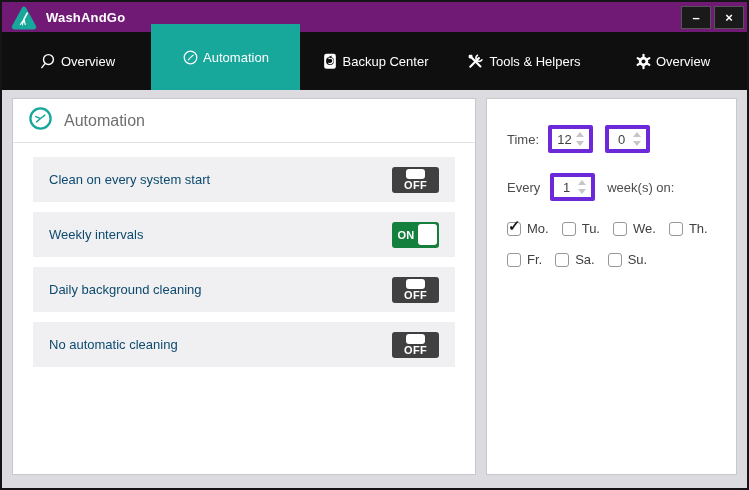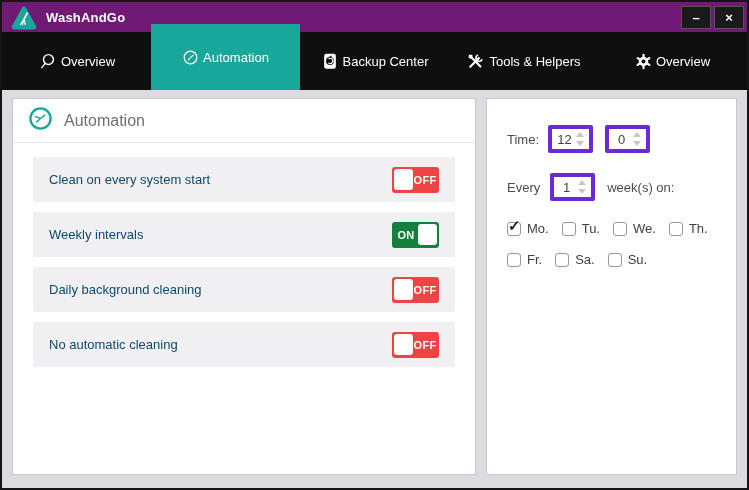--- a/index.html
+++ b/index.html
@@ -56,21 +56,21 @@
   .auto-row {
     height:45px; background:#f0eff1; border-radius:1px;
     display:flex; align-items:center; padding:0 16px; margin-bottom:10px;
   }
   .row-label { flex:1; font-size:13px; color:#0c4a6e; }
 
   .toggle {
     width:47px; height:26px; border-radius:3px;
     display:flex; align-items:center; padding:2px; cursor:default;
   }
-  .toggle-off { background:#ef4444; }
+  .toggle-off { background:#404040;flex-direction:column; }
   .toggle-on  { background:#15803d; }
   .knob { width:19px; height:21px; background:#ffffff; border-radius:3px; box-shadow:0 0 1px rgba(0,0,0,.25); }
   .t-state { flex:1; text-align:center; color:#ffffff; font-size:11px; font-weight:bold; letter-spacing:.3px; }
 
   
   .info-body { padding:26px 20px; font-size:13px; color:#4c4c4c; }
   .time-row, .every-row { display:flex; align-items:center; margin-bottom:20px; }
   .time-row .lbl { margin-right:9px; }
   .every-row .lbl { margin-right:10px; }
   .spinner {

